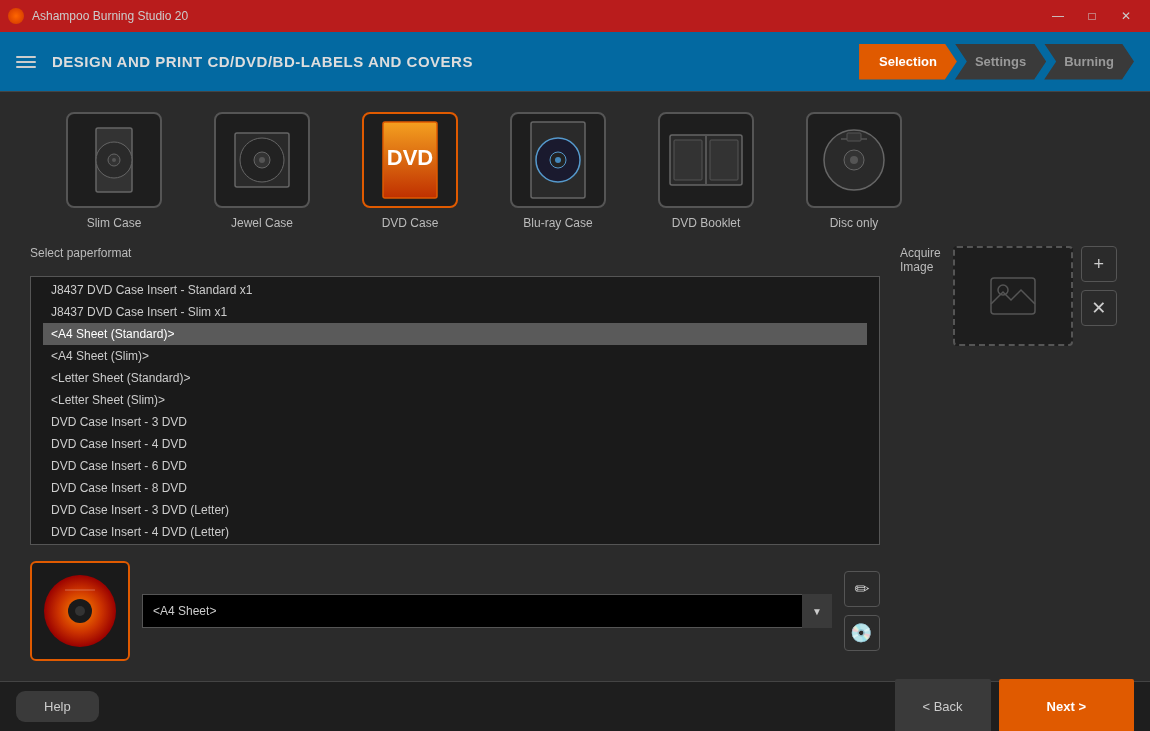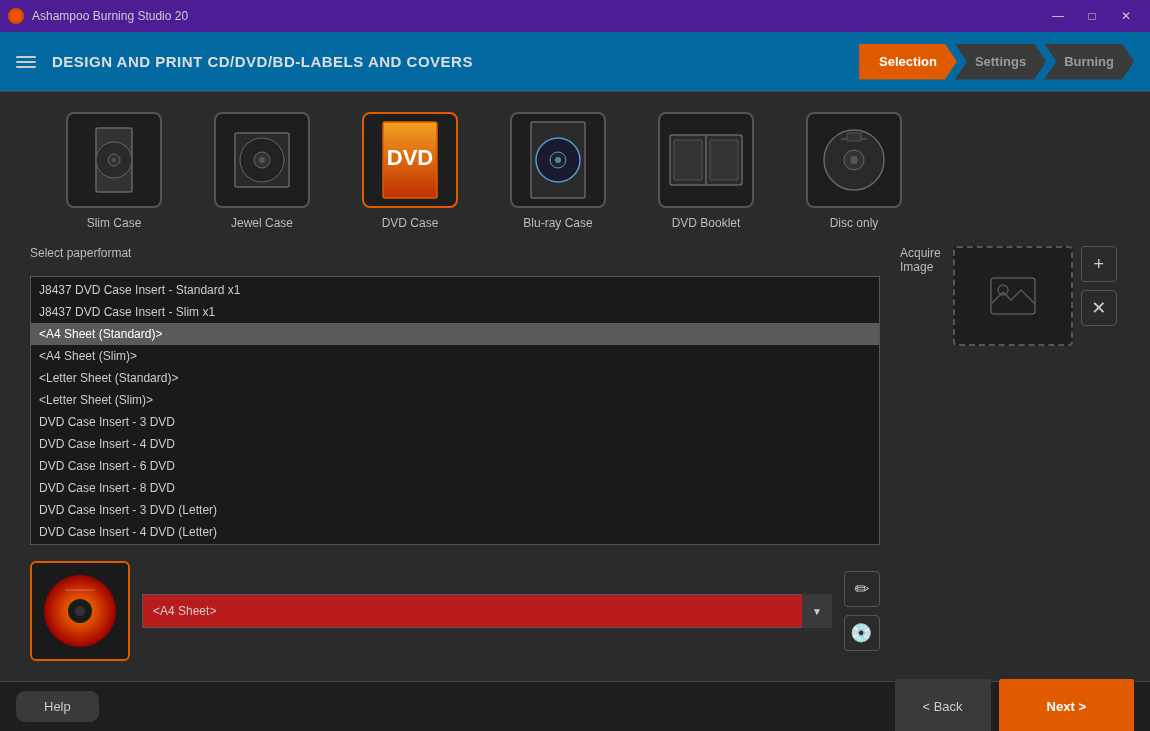--- a/index.html
+++ b/index.html
@@ -9,21 +9,21 @@
       font-family: 'Segoe UI', Arial, sans-serif;
       font-size: 13px;
       width: 1150px;
       height: 731px;
       overflow: hidden;
       display: flex;
       flex-direction: column;
     }
     
     .titlebar {
-      background: #4c1d95;
+      background: #b91c1c;
       height: 32px;
       display: flex;
       align-items: center;
       padding: 0 8px;
       gap: 8px;
       flex-shrink: 0;
     }
     .titlebar-icon {
       width: 16px; height: 16px;
       background: radial-gradient(circle, #ff6600, #cc3300);
@@ -166,21 +166,21 @@
       flex: 1;
       border: 1px solid #555;
       background: #1a1a1a;
       overflow: hidden;
       min-height: 200px;
     }
     .list-box {
       width: 100%;
       height: 100%;
       overflow-y: auto;
-      padding: 2px 0;
+      padding: 2px 12px;
     }
     .list-box::-webkit-scrollbar { width: 12px; }
     .list-box::-webkit-scrollbar-track { background: #2a2a2a; }
     .list-box::-webkit-scrollbar-thumb { background: #555; border: 2px solid #2a2a2a; }
     .list-item {
       padding: 4px 8px;
       cursor: pointer;
       color: #ccc;
       font-size: 12px;
       white-space: nowrap;
@@ -466,21 +466,21 @@
                 <stop offset="100%" style="stop-color:#990000;stop-opacity:1"></stop>
               </radialGradient>
             </defs>
             <circle cx="40" cy="40" r="36" fill="url(#discGrad)"></circle>
             <circle cx="40" cy="40" r="12" fill="#1a1a1a"></circle>
             <circle cx="40" cy="40" r="5" fill="#333"></circle>
             <path d="M25,20 L55,20 L55,18 L25,18 Z" fill="rgba(255,255,255,0.15)"></path>
           </svg>
         </div>
         <div class="select-container">
-          <select class="select-box" style="background: #b91c1c; color: rgb(204, 204, 204);">
+          <select class="select-box" style="background: #000000; color: rgb(204, 204, 204);">
           <option value="&lt;A4 Sheet&gt;">&lt;A4 Sheet&gt;</option><option value="&lt;Letter Sheet&gt;">&lt;Letter Sheet&gt;</option><option value="J8437 DVD Case Insert - Standard x1">J8437 DVD Case Insert - Standard x1</option></select>
           <div class="select-arrow">▼</div>
         </div>
         <div class="action-btns">
           <button class="icon-btn">
             <span>✏</span>
           </button>
           <button class="icon-btn">
             <span>💿</span>
           </button>

